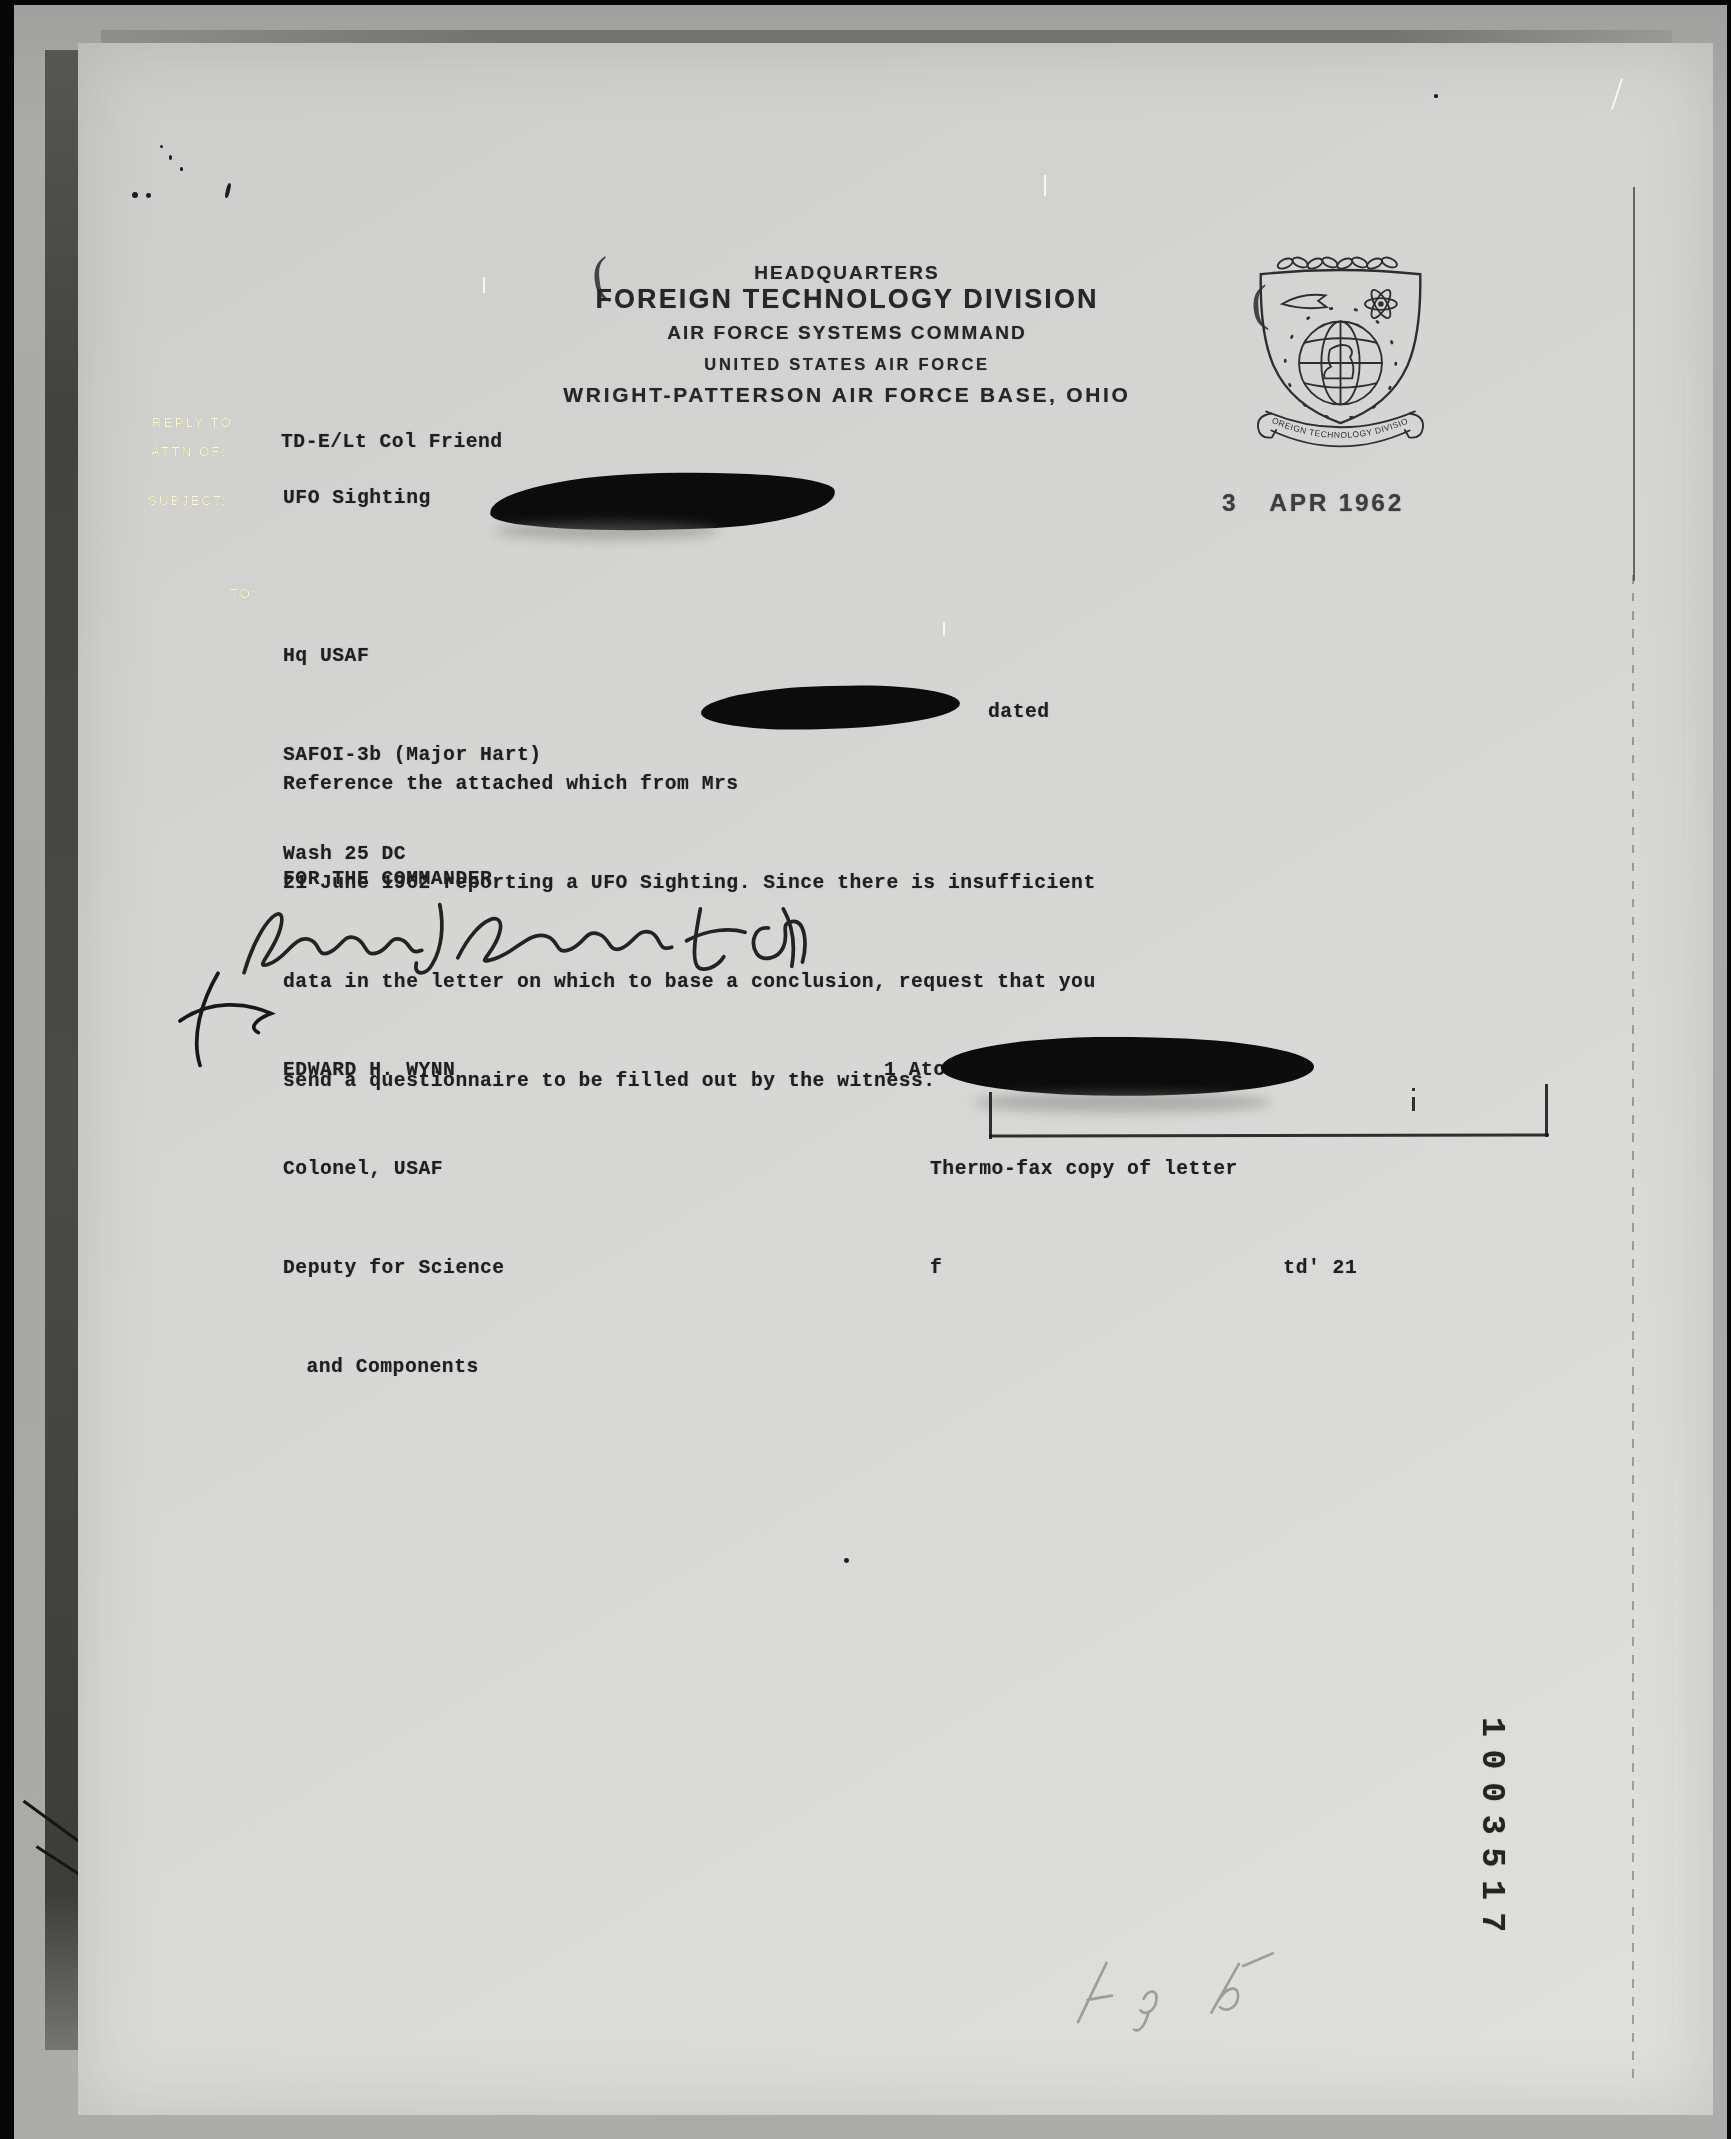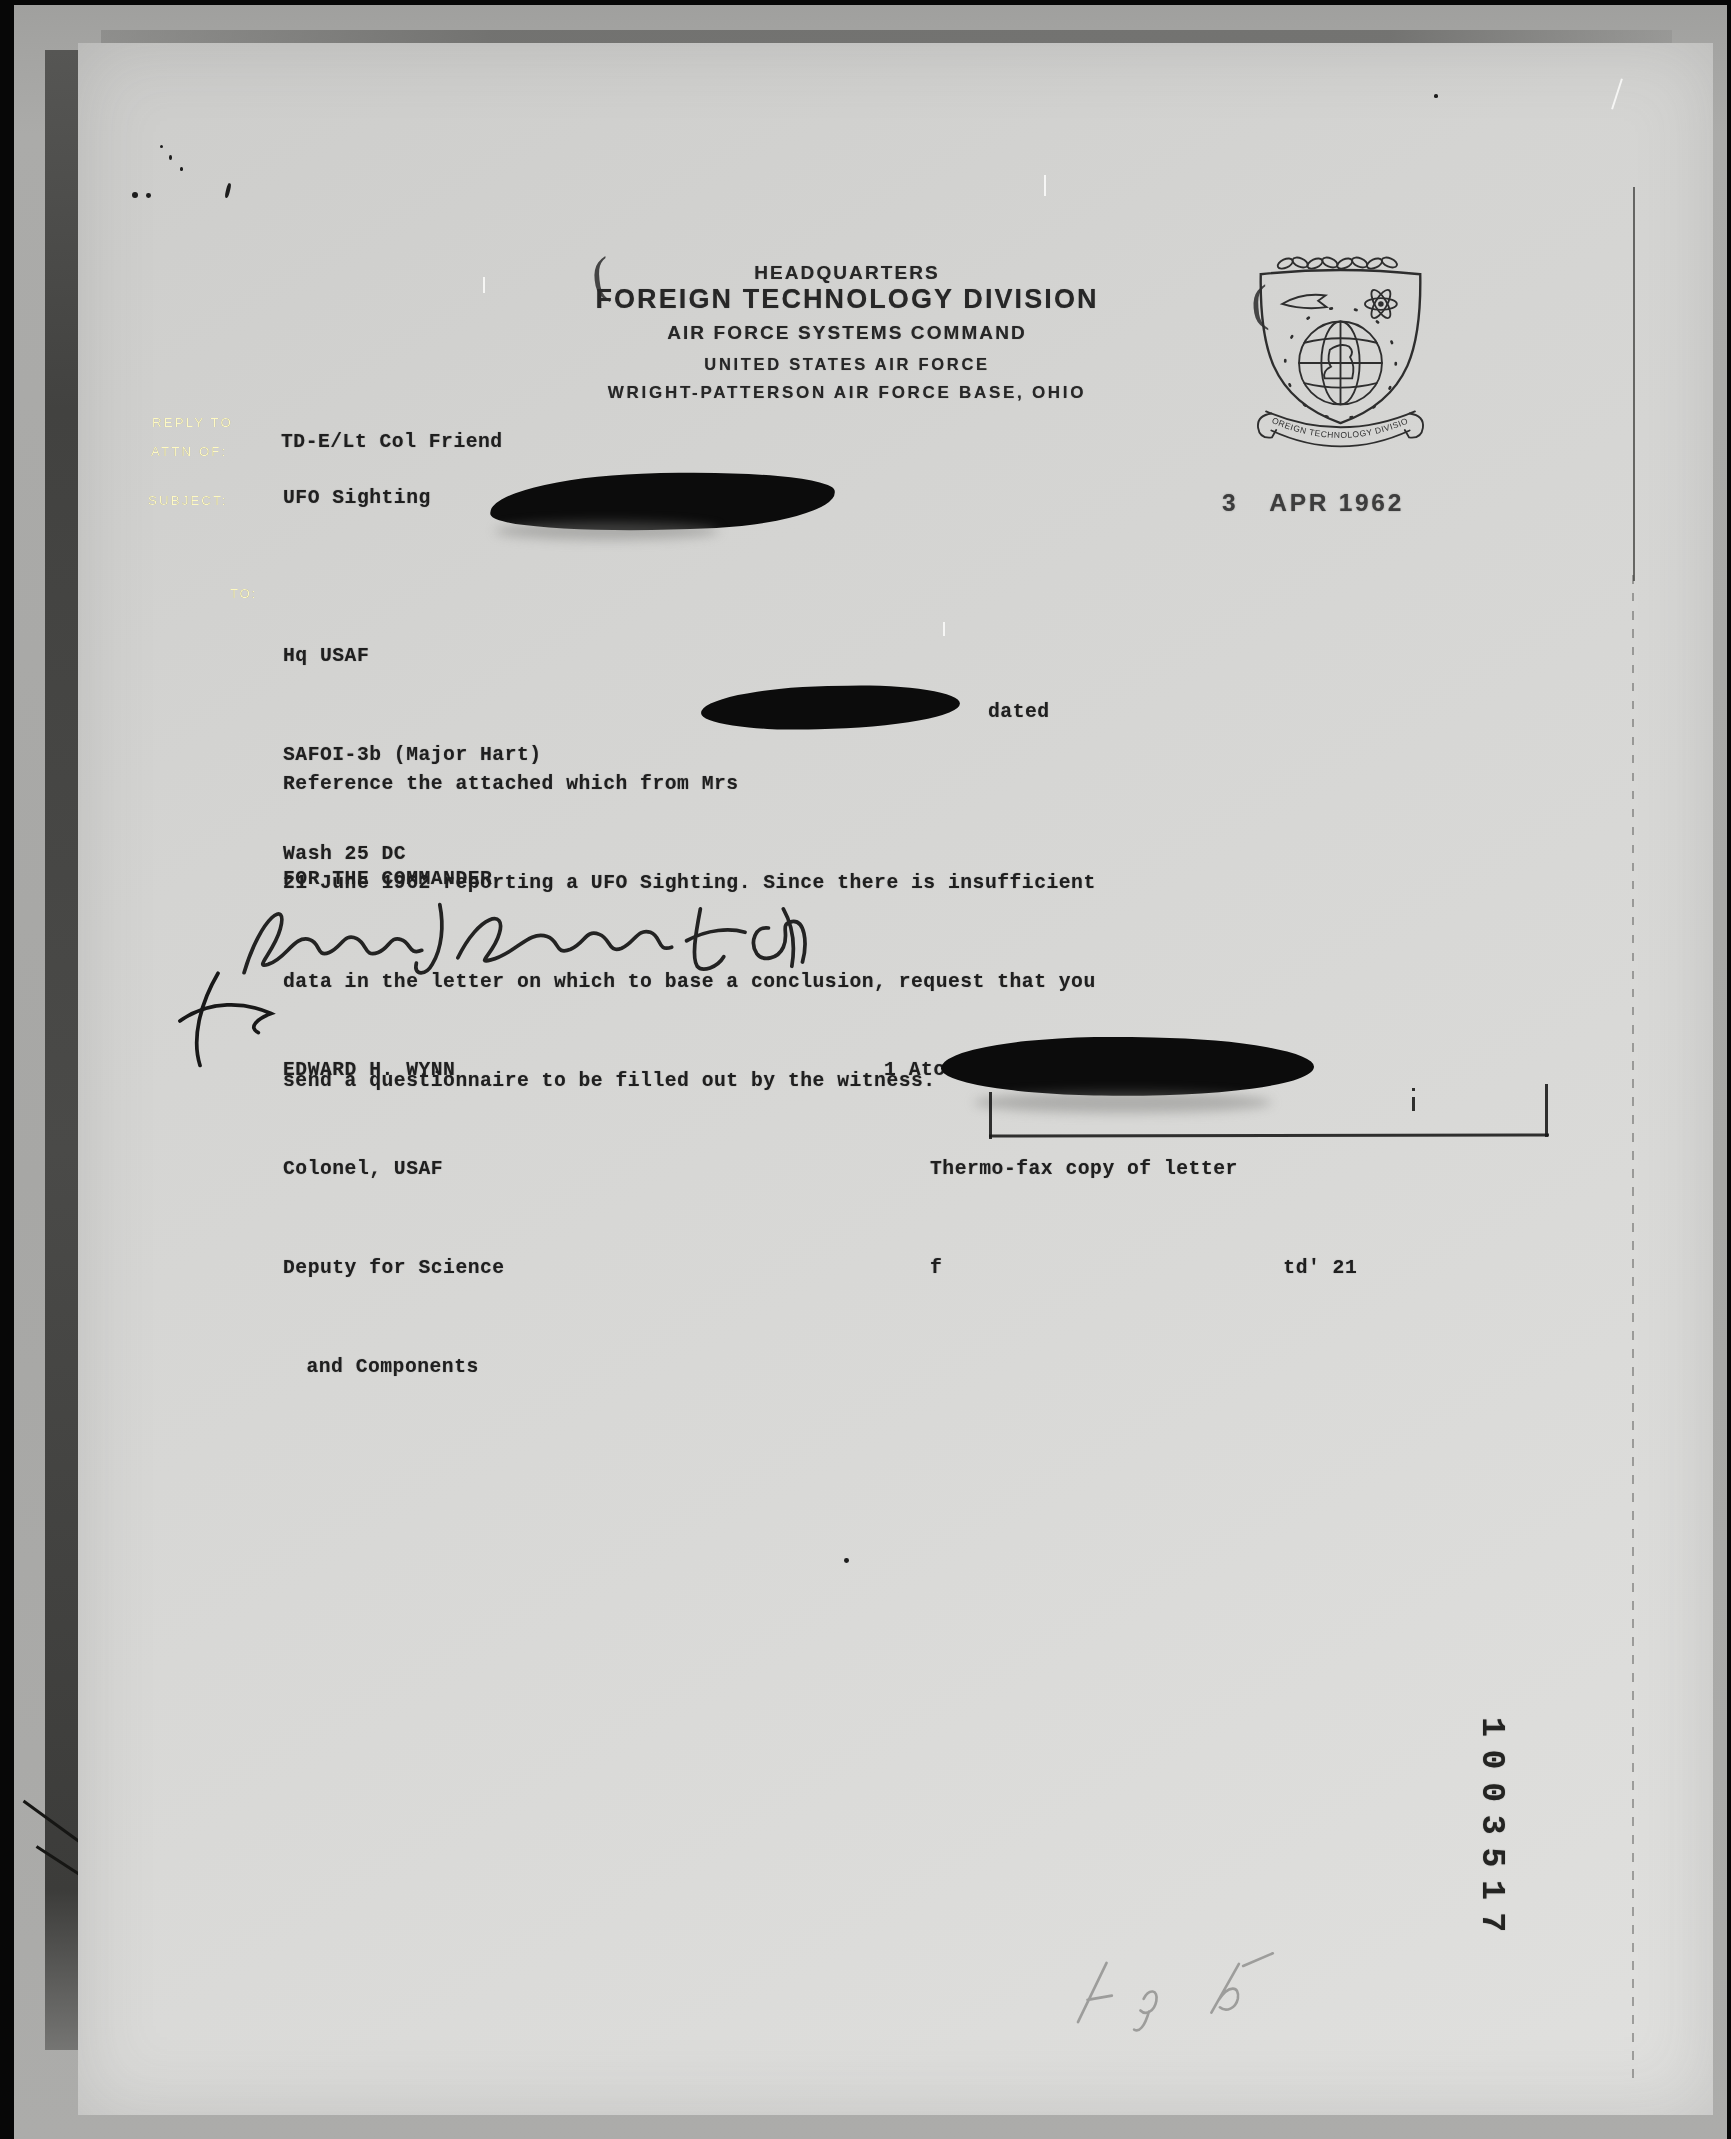--- a/index.html
+++ b/index.html
@@ -56,21 +56,21 @@
   <div class="fold-line-solid"></div>
   <div class="fold-line"></div>
 
   <div class="paren" style="left:592px;top:246px;transform:rotate(-6deg);">(</div>
   <div class="paren" style="left:1251px;top:274px;transform:rotate(-4deg);">(</div>
 
   <div class="lh" style="top:262px;font-size:19px;letter-spacing:2.1px;">HEADQUARTERS</div>
   <div class="lh" style="top:284px;font-size:27px;letter-spacing:2.1px;">FOREIGN TECHNOLOGY DIVISION</div>
   <div class="lh" style="top:322px;font-size:19px;letter-spacing:2.1px;">AIR FORCE SYSTEMS COMMAND</div>
   <div class="lh" style="top:355px;font-size:16.5px;letter-spacing:2.7px;">UNITED STATES AIR FORCE</div>
-  <div class="lh" style="top:383px;font-size:17px;letter-spacing:2.7px;">WRIGHT-PATTERSON AIR FORCE BASE, OHIO</div>
+  <div class="lh" style="top:383px;font-size:21px;letter-spacing:2.7px;">WRIGHT-PATTERSON AIR FORCE BASE, OHIO</div>
 
   <svg style="left:1250px;top:254px;" width="181" height="202" viewBox="0 0 340 380" fill="none" stroke="#2e2e2e" stroke-width="3.5" stroke-linecap="round">
     <g>
       <ellipse cx="66" cy="18" rx="15" ry="8" transform="rotate(-24 66 18)"></ellipse>
       <ellipse cx="94" cy="16" rx="15" ry="8" transform="rotate(22 94 16)"></ellipse>
       <ellipse cx="122" cy="18" rx="15" ry="8" transform="rotate(-24 122 18)"></ellipse>
       <ellipse cx="150" cy="16" rx="15" ry="8" transform="rotate(22 150 16)"></ellipse>
       <ellipse cx="178" cy="18" rx="15" ry="8" transform="rotate(-24 178 18)"></ellipse>
       <ellipse cx="206" cy="16" rx="15" ry="8" transform="rotate(22 206 16)"></ellipse>
       <ellipse cx="234" cy="18" rx="15" ry="8" transform="rotate(-24 234 18)"></ellipse>

